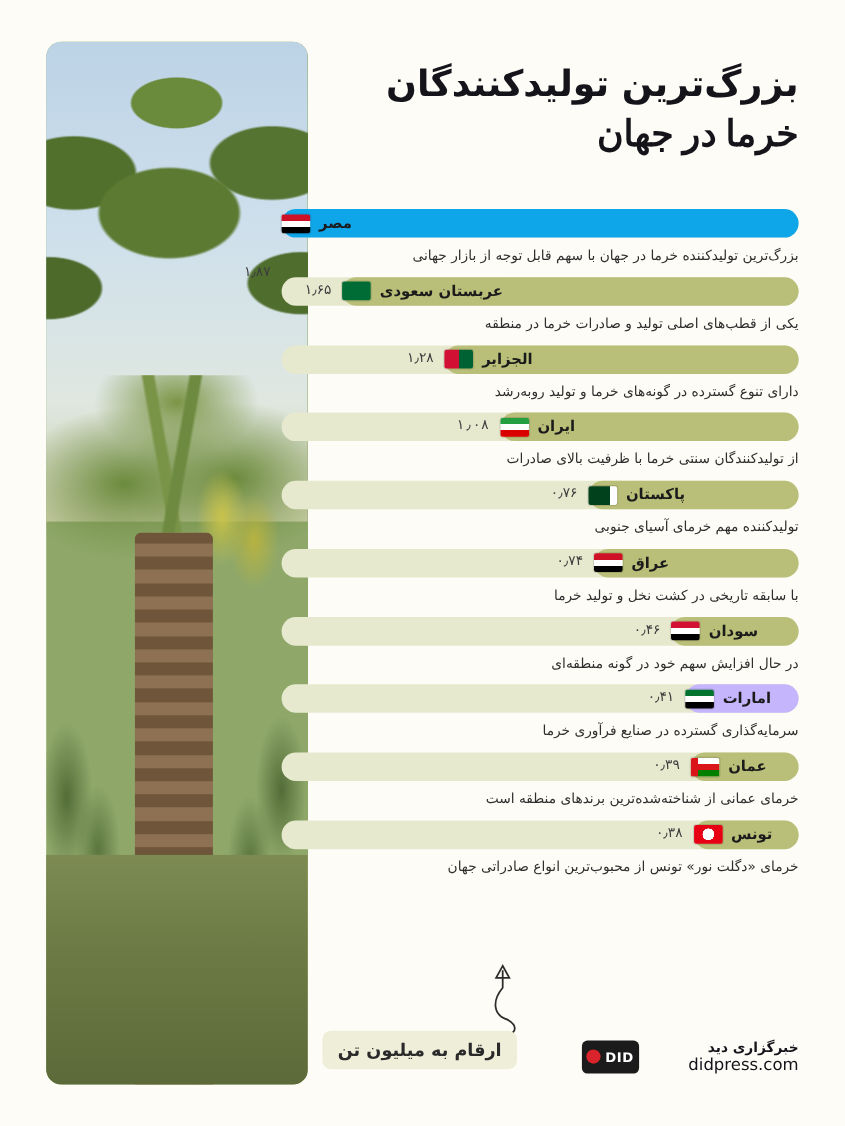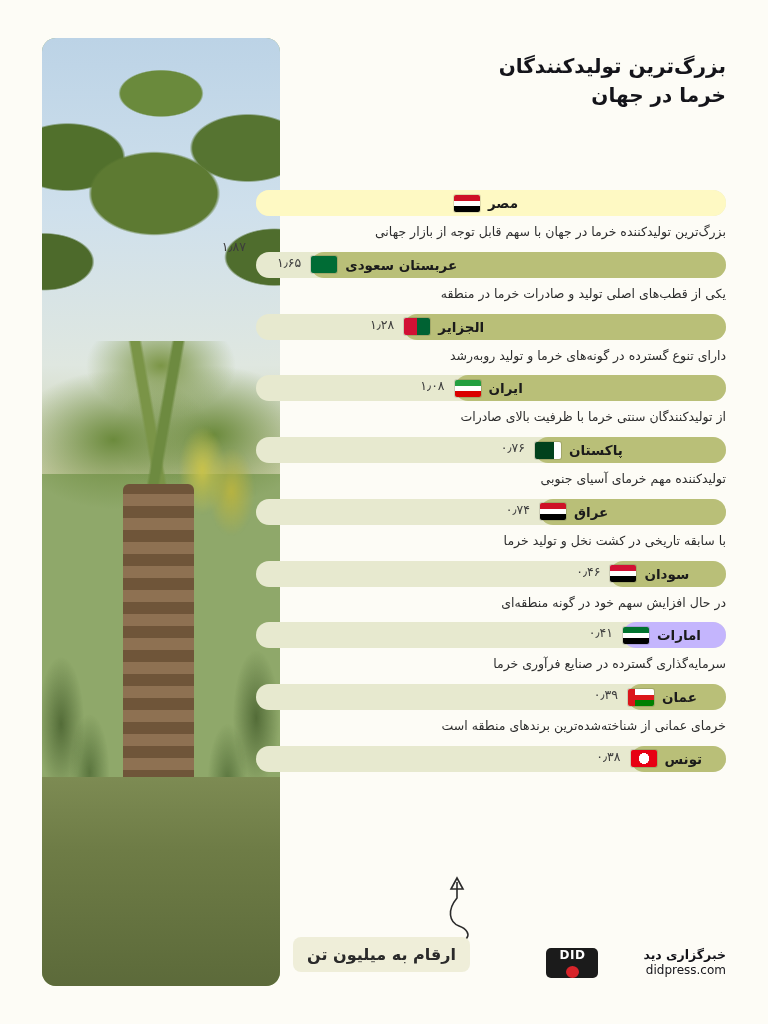--- a/index.html
+++ b/index.html
@@ -68,24 +68,24 @@
       radial-gradient(ellipse 12% 26% at 20% 75%, #55703a 0%, transparent 70%),
       radial-gradient(ellipse 12% 26% at 78% 78%, #55703a 0%, transparent 70%);
     opacity:.9;
   }
 
   
   .headline{
     position:absolute;right:42px;top:52px;width:430px;
     text-align:right;color:#14141a;
     font-weight:bold;
-    font-size:20px;line-height:1.45;
+    font-size:33px;line-height:1.45;
     letter-spacing:-0.5px;
   }
-  .headline .l2{display:block;}
+  .headline .l2{display:block;font-family:Liberation Serif, serif;}
 
   
   .chart{
     position:absolute;right:42px;top:190px;width:470px;
   }
   .row{position:relative;margin-bottom:4px;}
   .bar-line{position:relative;height:26px;}
   .track{
     position:absolute;right:0;top:0;height:26px;
     background:#e7e9cf;border-radius:13px;
@@ -120,27 +120,27 @@
     position:absolute;right:298px;bottom:52px;
     background:#efeed9;border-radius:8px;
     padding:8px 14px;font-size:16px;color:#2a2a2a;font-weight:bold;
   }
   .brand{
     position:absolute;right:42px;bottom:46px;
     display:flex;align-items:center;gap:9px;flex-direction:row-reverse;
   }
   .brand .logo{
     width:52px;height:30px;background:#1b1b1b;border-radius:5px;
-    display:flex;align-items:center;justify-content:center;gap:4px;flex-direction:column;
+    display:flex;align-items:center;justify-content:center;gap:4px;
   }
   .brand .logo .txt{color:#fff;font-size:12px;font-weight:bold;letter-spacing:.5px;}
   .brand .logo .dot{width:13px;height:13px;border-radius:50%;background:#d8242a;}
   .brand .names{text-align:right;line-height:1.25;margin-left:36px;}
   .brand .n1{font-size:12.5px;font-weight:bold;color:#14141a;}
-  .brand .n2{font-size:12px;color:#14141a;}
+  .brand .n2{font-size:15px;color:#14141a;}
 
   .arrow{
     position:absolute;left:435px;bottom:78px;width:60px;height:70px;
     pointer-events:none;
   }
 </style>
 </head>
 <body>
 
 <div class="page">
@@ -157,21 +157,21 @@
 
   <div class="headline">
     <span>بزرگ‌ترین تولیدکنندگان</span>
     <span class="l2">خرما در جهان</span>
   </div>
 
   <div class="chart" id="chart">
       <div class="row">
         <div class="bar-line">
           <div class="track"></div>
-          <div class="fill" style="width: 100%; background: #fef9c3; justify-content: center;">
+          <div class="fill" style="width: 100%; background: #0ea5e9;">
             <span class="flag" style="background-image: linear-gradient(rgb(206, 17, 38) 0px, rgb(206, 17, 38) 33.3%, rgb(255, 255, 255) 33.3%, rgb(255, 255, 255) 66.6%, rgb(0, 0, 0) 66.6%, rgb(0, 0, 0) 100%);"></span>
             <span class="cname">مصر</span>
           </div>
           <span class="value" style="right: calc(100% + 10px); margin-top: 46px;">۱٫۸۷</span>
         </div>
         <div class="desc">بزرگ‌ترین تولیدکننده خرما در جهان با سهم قابل توجه از بازار جهانی</div>
       </div>
       <div class="row">
         <div class="bar-line">
           <div class="track"></div>
@@ -194,21 +194,21 @@
         </div>
         <div class="desc">دارای تنوع گسترده در گونه‌های خرما و تولید روبه‌رشد</div>
       </div>
       <div class="row">
         <div class="bar-line">
           <div class="track"></div>
           <div class="fill" style="width: 57.754%; background: rgb(185, 191, 120);">
             <span class="flag" style="background-image: linear-gradient(rgb(35, 159, 64) 0px, rgb(35, 159, 64) 33.3%, rgb(255, 255, 255) 33.3%, rgb(255, 255, 255) 66.6%, rgb(218, 0, 0) 66.6%, rgb(218, 0, 0) 100%);"></span>
             <span class="cname">ایران</span>
           </div>
-          <span class="value" style="right: calc(57.754% + 10px);">۱٫۰۸</span>
+          <span class="value" style="right: calc(57.754% + 10px); font-family: Liberation Mono, monospace;">۱٫۰۸</span>
         </div>
         <div class="desc">از تولیدکنندگان سنتی خرما با ظرفیت بالای صادرات</div>
       </div>
       <div class="row">
         <div class="bar-line">
           <div class="track"></div>
           <div class="fill" style="width: 40.6417%; background: rgb(185, 191, 120); margin-left: 40px;">
             <span class="flag" style="background-image: linear-gradient(90deg, rgb(1, 65, 28) 0px, rgb(1, 65, 28) 75%, rgb(255, 255, 255) 75%, rgb(255, 255, 255) 100%);"></span>
             <span class="cname">پاکستان</span>
           </div>
@@ -262,20 +262,21 @@
       </div>
       <div class="row">
         <div class="bar-line">
           <div class="track"></div>
           <div class="fill" style="width: 20.3209%; background: rgb(185, 191, 120);">
             <span class="flag" style="background-image: radial-gradient(circle, rgb(255, 255, 255) 0px, rgb(255, 255, 255) 34%, rgb(231, 0, 19) 35%, rgb(231, 0, 19) 100%);"></span>
             <span class="cname">تونس</span>
           </div>
           <span class="value" style="right: calc(20.3209% + 10px); margin-left: 33px;">۰٫۳۸</span>
         </div>
+        <div class="desc">خرمای «دگلت نور» تونس از محبوب‌ترین انواع صادراتی جهان</div>
       </div>
     </div>
 
   <svg class="arrow" viewBox="0 0 60 70">
     <path d="M10 66 C 34 70, 40 56, 24 50 C 14 46, 12 34, 22 22 L 22 6" fill="none" stroke="#2b2b2b" stroke-width="1.6"></path>
     <path d="M22 2 L 16 13 L 28 13 Z" fill="none" stroke="#2b2b2b" stroke-width="1.6"></path>
   </svg>
 
   <div class="note">ارقام به میلیون تن</div>
 

